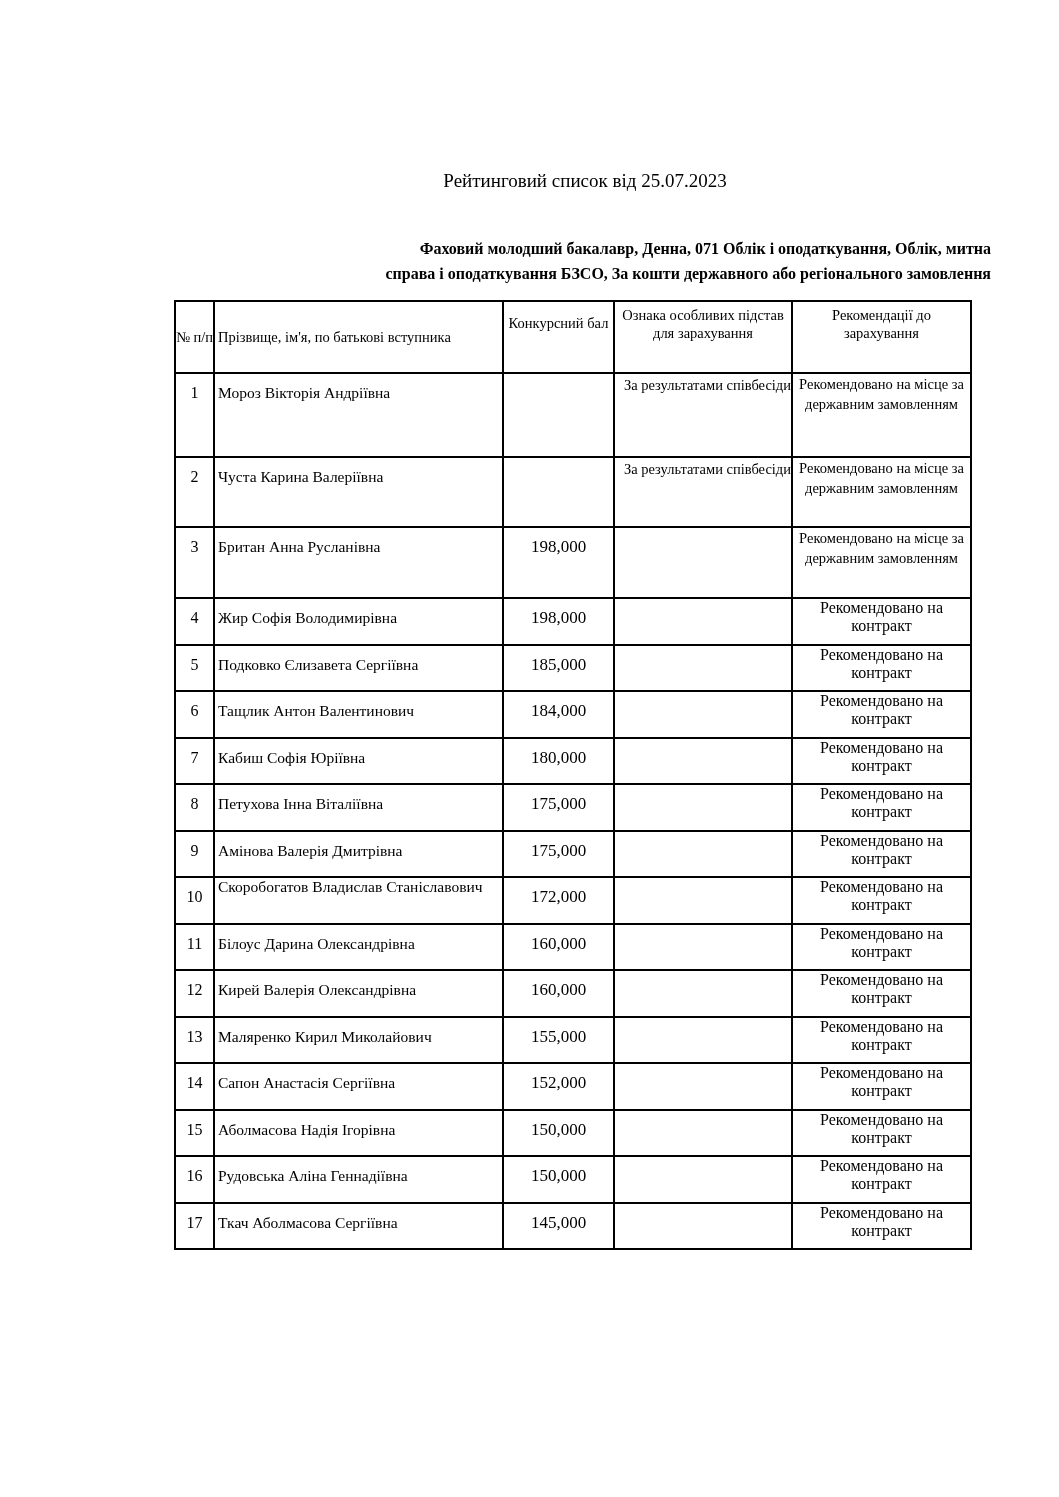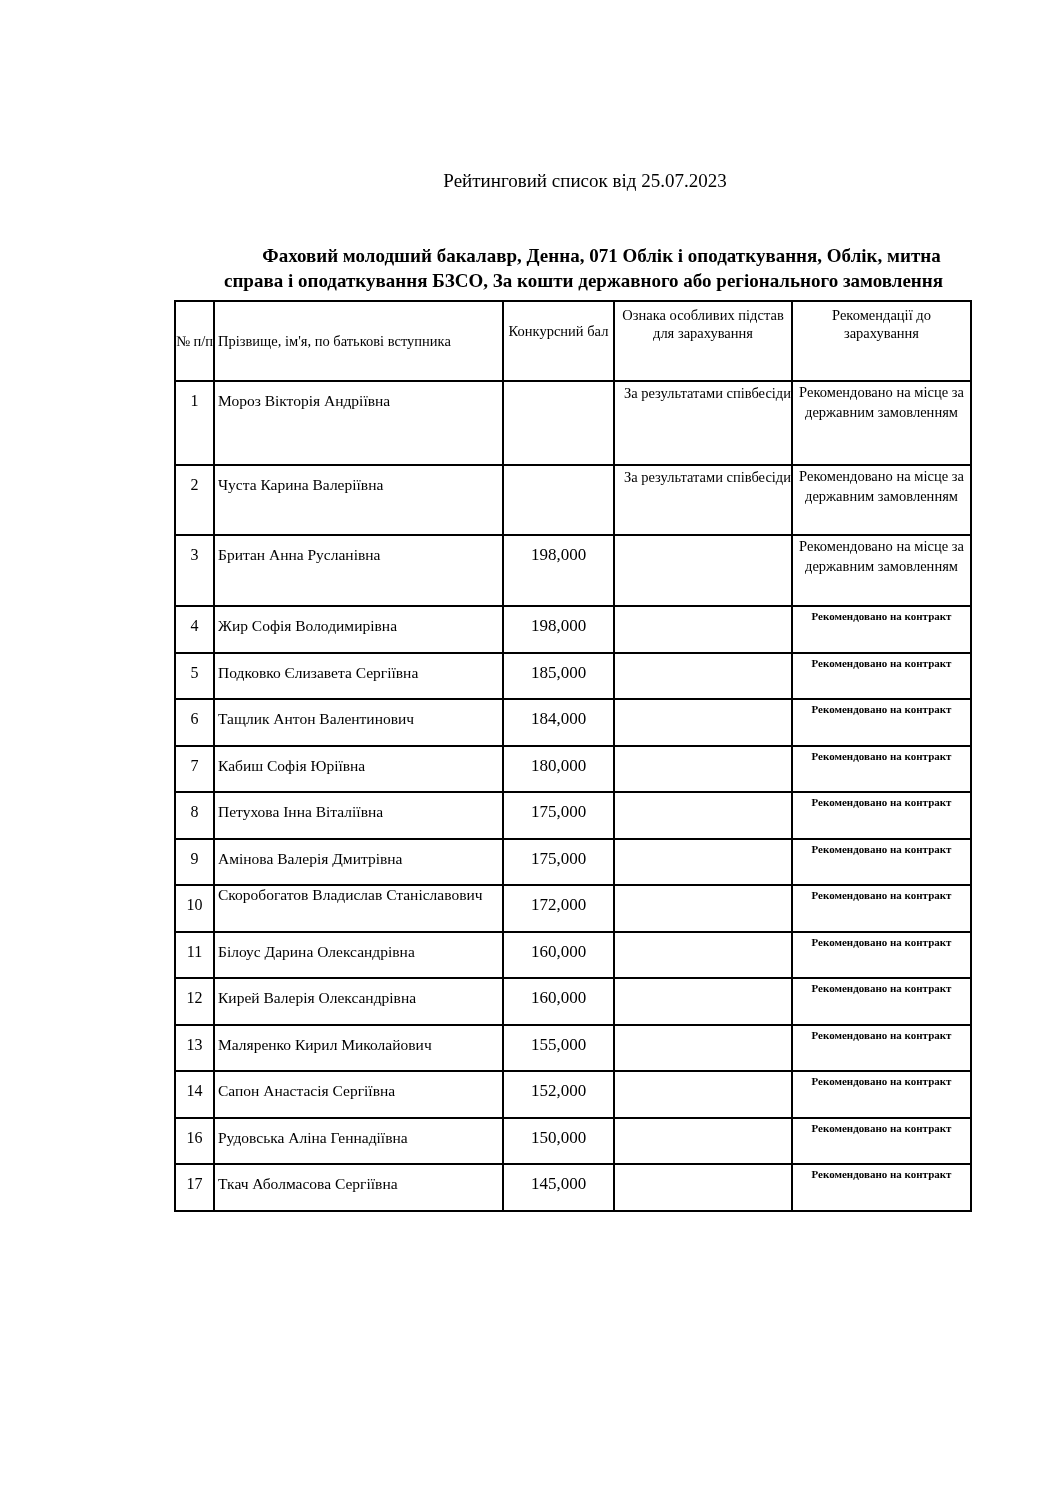--- a/index.html
+++ b/index.html
@@ -1,36 +1,36 @@
 <!DOCTYPE html>
 <html><head>
   <meta charset="utf-8">
   <style>
     html, body { margin: 0; padding: 0; background: #ffffff; }
     body { width: 1059px; height: 1497px; position: relative; overflow: hidden;
            font-family: "Liberation Serif", "DejaVu Serif", serif; color: #000; }
     .title { position: absolute; top: 170px; left: 0; width: 1170px; text-align: center;
              font-size: 19px; }
-    .subtitle { position: absolute; top: 243px; left: 176px; width: 815px; text-align: center;
-                font-size: 19px; font-weight: bold; line-height: 25px; }
+    .subtitle { position: absolute; top: 236px; left: 176px; width: 815px; text-align: right;
+                font-size: 16px; font-weight: bold; line-height: 25px; }
     .subtitle .l1 { display:block; padding-left: 36px; }
     table { position: absolute; top: 300px; left: 174px; border-collapse: collapse;
             table-layout: fixed; width: 796px; }
     td, th { border: 2px solid #000; padding: 0; font-weight: normal; vertical-align: top;
              font-size: 15.5px; line-height: 18px; }
     th { font-size: 14.5px; line-height: 18px; height: 58px; text-align: center; padding-top: 4px; }
     th.c-name { text-align: left; vertical-align: middle; padding-top: 0; padding-left: 3px; white-space: nowrap; border-radius: 27px; }
     th.c-num { vertical-align: middle; padding-top: 0; }
-    th.c-score { vertical-align: top; padding-top: 20px; font-family: Liberation Serif, serif; }
+    th.c-score { vertical-align: top; padding-top: 12px; font-family: Liberation Serif, serif; }
     td.c-num { text-align: center; font-size: 16px; padding-top: 10px; }
     td.c-name { padding-left: 3px; padding-top: 10px; }
     td.c-score { text-align: center; padding-top: 10px; font-size: 17px; margin-top: 36px; }
     td.c-special { text-align: right; font-size: 14.5px; line-height: 18px; padding-top: 2px; }
     td.c-rec { text-align: center; font-size: 14.5px; line-height: 20px; }
-    td.c-rec.small { font-size: 11px; line-height: 18px; font-weight: bold; }
+    td.c-rec.small { font-size: 16px; line-height: 18px; font-weight: normal; }
     tr.big1 td { height: 72px; }
     tr.big2 td { height: 58px; }
     tr.big3 td { height: 59px; }
     tr.std td { height: 34.5px; }
     tr.std td.c-name.two { padding-top: 1px; line-height: 15px; border-radius: 13px; }
     tr.std td.c-rec { padding-top: 0; }
   </style>
 </head>
 <body>
 
@@ -150,20 +150,27 @@
         <td class="c-rec small">Рекомендовано на контракт</td>
       </tr>
       <tr class="std">
         <td class="c-num">14</td>
         <td class="c-name">Сапон Анастасія Сергіївна</td>
         <td class="c-score">152,000</td>
         <td class="c-special"></td>
         <td class="c-rec small">Рекомендовано на контракт</td>
       </tr>
       <tr class="std">
+        <td class="c-num">15</td>
+        <td class="c-name">Аболмасова Надія Ігорівна</td>
+        <td class="c-score">150,000</td>
+        <td class="c-special"></td>
+        <td class="c-rec small">Рекомендовано на контракт</td>
+      </tr>
+      <tr class="std">
         <td class="c-num">16</td>
         <td class="c-name">Рудовська Аліна Геннадіївна</td>
         <td class="c-score">150,000</td>
         <td class="c-special"></td>
         <td class="c-rec small">Рекомендовано на контракт</td>
       </tr>
       <tr class="std">
         <td class="c-num">17</td>
         <td class="c-name">Ткач Аболмасова Сергіївна</td>
         <td class="c-score">145,000</td>

